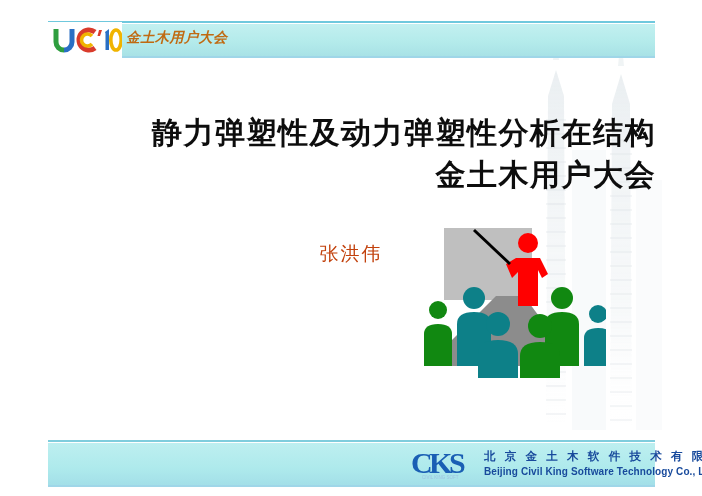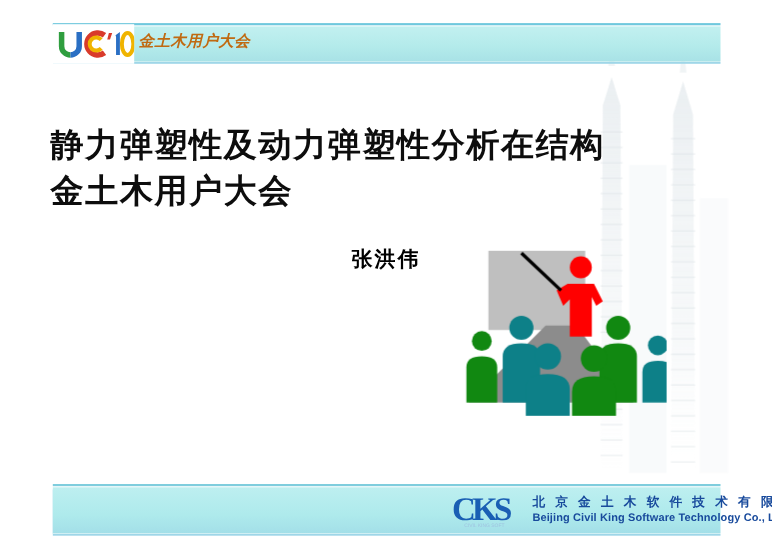--- a/index.html
+++ b/index.html
@@ -55,40 +55,40 @@
     letter-spacing: 0.5px;
     color: #c06a12;
     white-space: nowrap;
   }
 
   
   #title-wrap {
     position: absolute;
     left: 46px; top: 112px;
     width: 610px;
-    text-align: left;
+    text-align: right;
   }
   .title-line {
     font-family: "Liberation Serif", serif;
     font-size: 30px;
     font-weight: bold;
     color: #0d0d0d;
     line-height: 42px;
     letter-spacing: 1.5px;
     white-space: nowrap;
   }
   #author {
     position: absolute;
-    left: 236px; top: 223px;
+    left: 236px; top: 241px;
     width: 230px;
     text-align: center;
     font-family: "Liberation Serif", serif;
     font-size: 19px;
-    font-weight: bold;
-    color: #000000;
+    font-weight: normal;
+    color: #c2410c;
     letter-spacing: 2px;
   }
 
   
   #clipart {
     position: absolute;
     left: 416px; top: 228px;
     width: 190px; height: 150px;
   }
 

